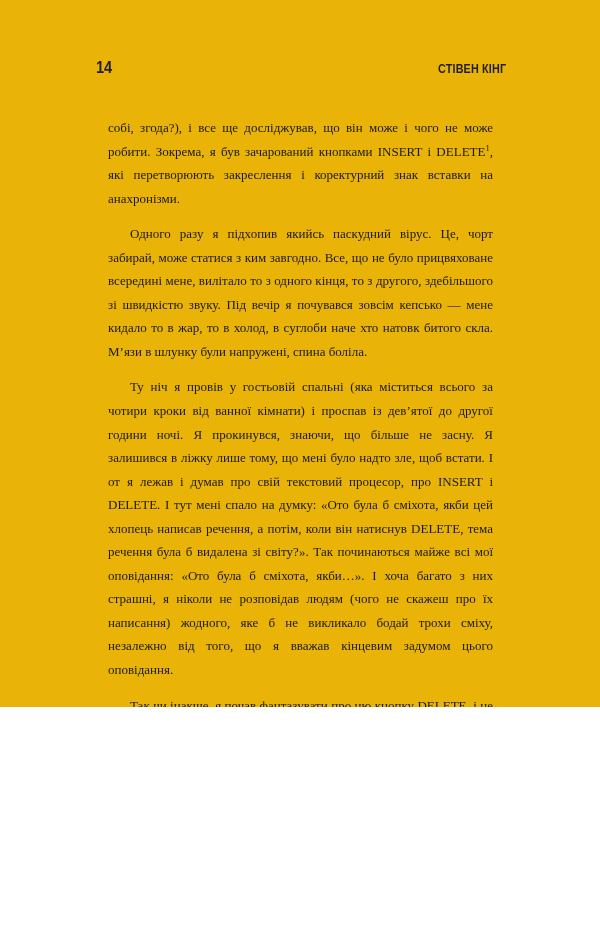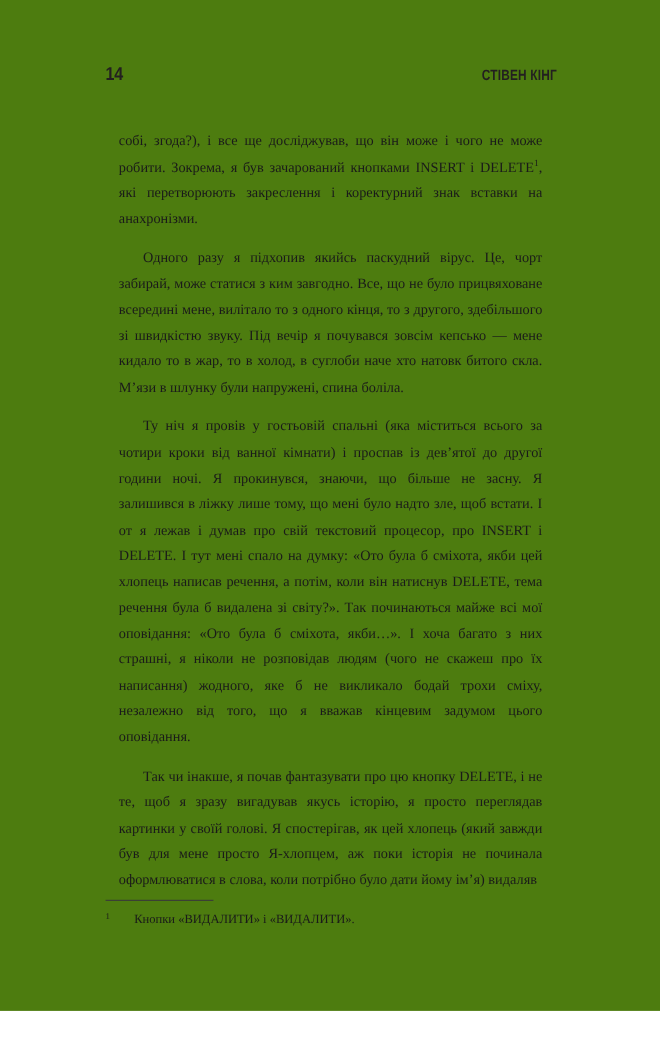--- a/index.html
+++ b/index.html
@@ -10,23 +10,23 @@
   body {
     width: 600px;
     height: 947px;
     font-family: "Liberation Serif", "DejaVu Serif", serif;
     color: #1a1a1a;
     -webkit-font-smoothing: antialiased;
   }
   .page {
     position: relative;
     width: 600px;
-    height: 919px;
+    height: 707px;
     box-sizing: border-box;
-    background: #4d7c0f;
+    background: #eab308;
     overflow: hidden;
   }
   
   .running-head {
     position: absolute;
     top: 58px;
     left: 96px;
     right: 94px;
     height: 22px;
     display: flex;

